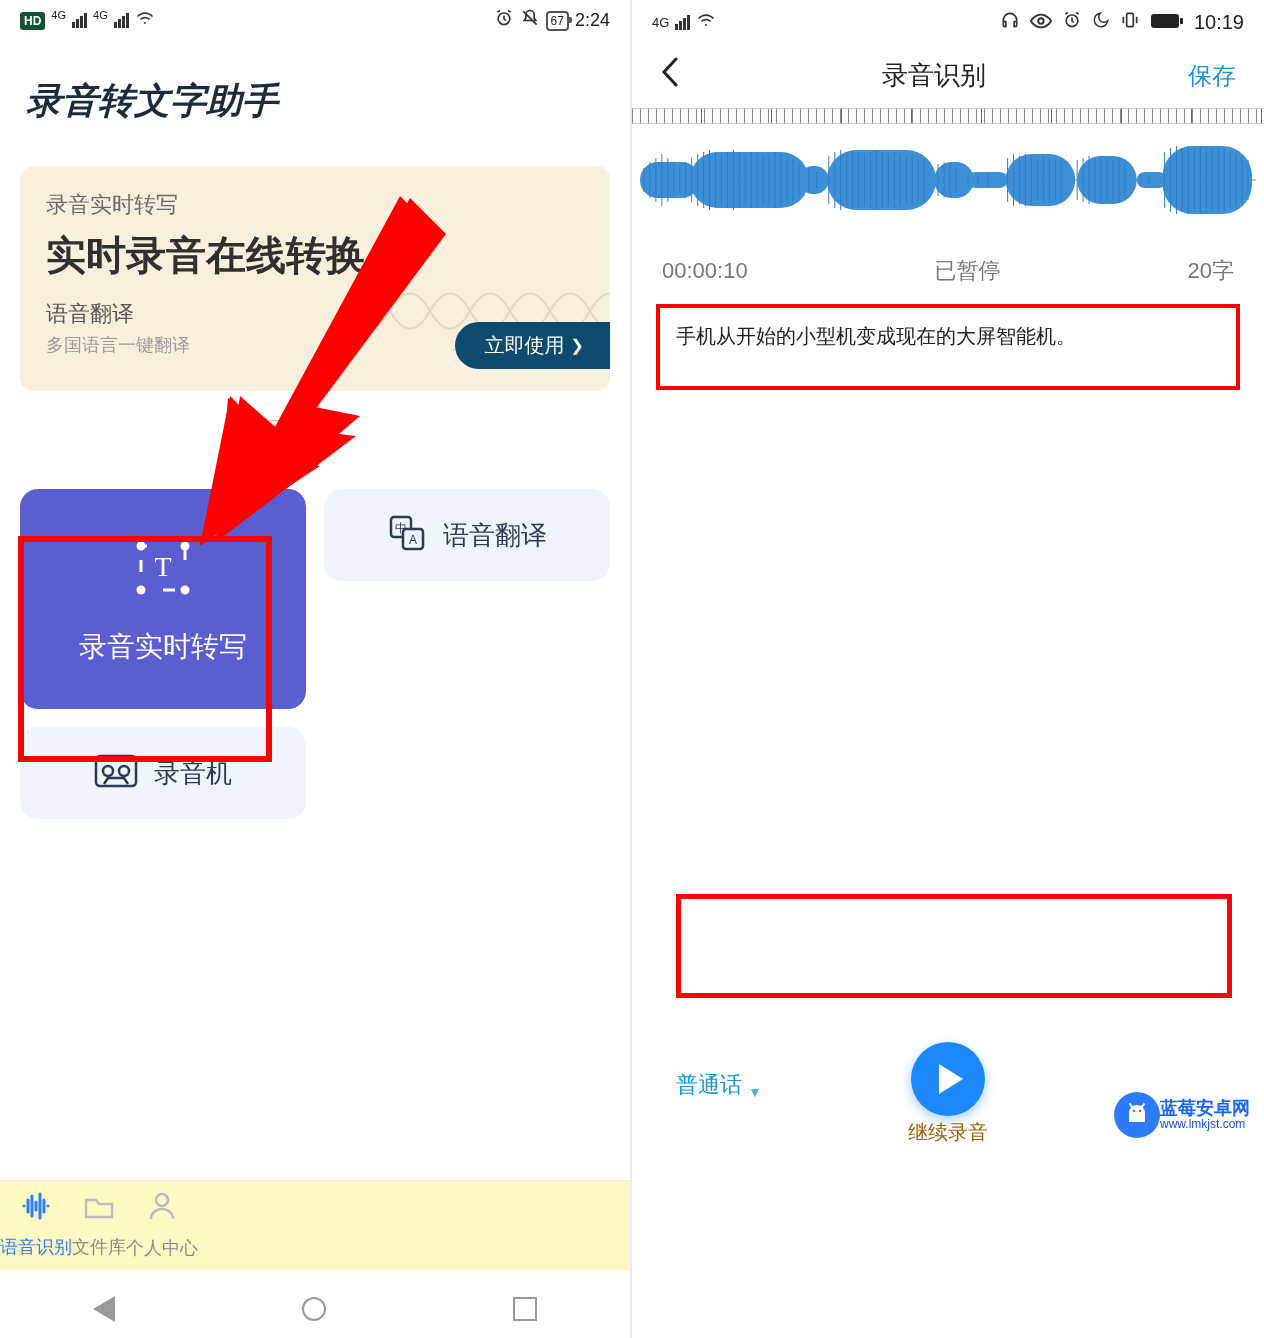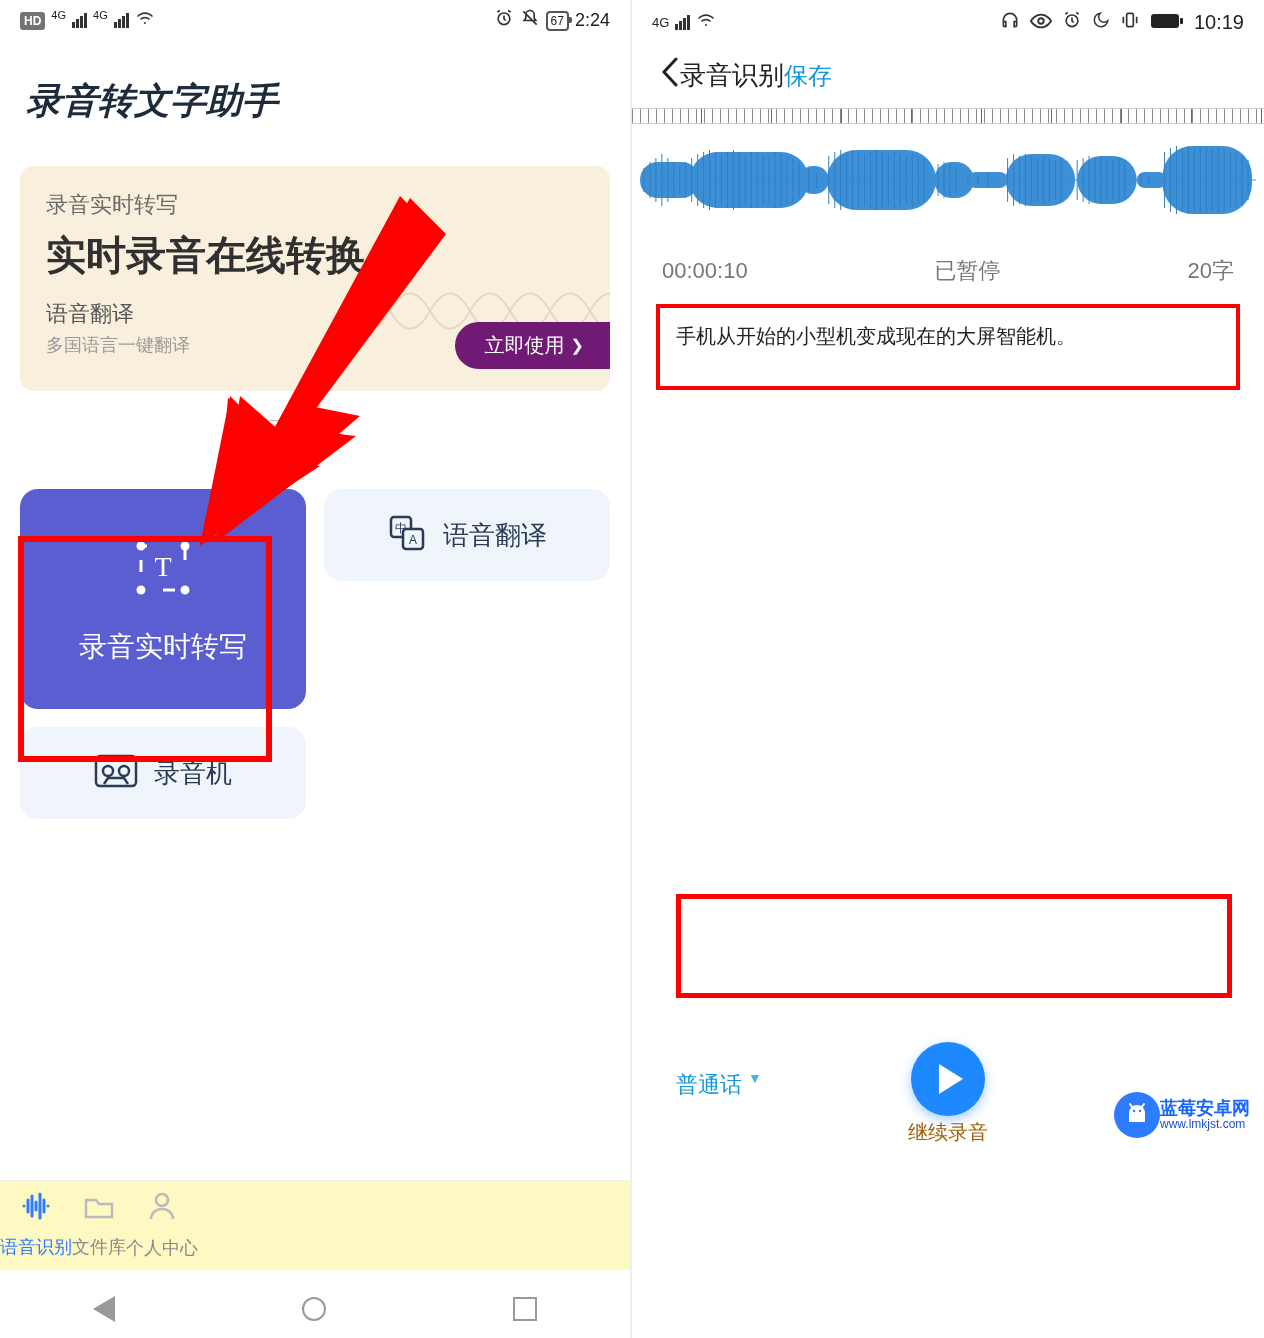--- a/index.html
+++ b/index.html
@@ -14,21 +14,21 @@
   .container { display: flex; width: 100%; height: 100%; }
   .phone { flex: 0 0 50%; height: 100%; position: relative; background: #fff; overflow: hidden; }
   .phone-left { border-right: 2px solid #eee; }
 
   
   .status-bar-l {
     display: flex; justify-content: space-between; align-items: center;
     padding: 8px 20px 4px 20px; font-size: 18px; color: #222;
   }
   .status-left, .status-right { display: flex; align-items: center; gap: 6px; }
-  .hd-badge { background:#737373; color:#fff; font-size:12px; padding:2px 4px; border-radius:3px; font-weight:700; }
+  .hd-badge { background:#14532d; color:#fff; font-size:12px; padding:2px 4px; border-radius:3px; font-weight:700; }
   .sig-4g { font-size:11px; position:relative; top:-6px; }
   .bars { display:inline-flex; align-items:flex-end; gap:1px; }
   .bars span { width:3px; background:#333; }
   .bars span:nth-child(1){height:6px;} .bars span:nth-child(2){height:9px;}
   .bars span:nth-child(3){height:12px;} .bars span:nth-child(4){height:15px;}
   .wifi-ic { font-size:18px; }
   .batt { display:inline-flex; align-items:center; border:2px solid #555; border-radius:4px; padding:1px 3px; font-size:12px; position:relative; }
   .batt::after { content:""; position:absolute; right:-5px; top:4px; width:3px; height:6px; background:#555; border-radius:0 2px 2px 0; }
 
   .app-title {
@@ -39,21 +39,21 @@
   .card {
     margin: 0 20px 0 20px; background:#f8efdd; border-radius:14px;
     padding:24px 26px 26px 26px; position:relative; overflow:hidden;
   }
   .card-sub1 { font-size:22px; color:#6a6a6a; margin-bottom:8px; }
   .card-h1 { font-size:40px; font-weight:800; color:#303030; margin-bottom:16px; }
   .card-sub2 { font-size:22px; color:#555; margin-bottom:4px; }
   .card-sub3 { font-size:18px; color:#9a9a9a; margin-bottom:8px; }
   .card-btn {
     position:absolute; right:0; bottom:22px;
-    background:#701a75; color:#fff; font-size:20px;
+    background:#0c4a6e; color:#fff; font-size:20px;
     padding:10px 26px 10px 30px; border-radius:24px 0 0 24px;
     display:flex; align-items:center; gap:6px;
   }
   .chev-r { font-size:16px; }
   .wave-bg {
     position:absolute; right:0; bottom:40px; width:260px; height:80px; opacity:.22;
   }
 
   .dots { text-align:center; margin:20px 0 60px 0; color:#bbb; letter-spacing:18px; font-size:16px; }
 
@@ -97,21 +97,21 @@
   .tri { width:0;height:0;border:none;border-top:13px solid transparent;border-bottom:13px solid transparent;border-right:22px solid #999; }
   .circ { border-radius:50%; }
 
   
   .status-bar-r {
     display:flex; justify-content:space-between; align-items:center;
     padding:10px 20px 4px 20px; font-size:20px; color:#222;
   }
 
   .navbar {
-    display:flex; align-items:center; justify-content:flex-start;
+    display:flex; align-items:center; justify-content:space-between;
     padding:18px 28px 14px 28px; font-size:26px;
   }
   .nav-title { font-weight:500; color:#222; }
   .nav-save { color:#1296db; font-size:24px; }
   .back-ic { font-size:30px; color:#222; }
 
   .ruler { height:16px; border-top:1px solid #ccc; border-bottom:1px solid #ccc;
            background:repeating-linear-gradient(to right,#888 0,#888 1px,transparent 1px,transparent 8px);
            margin:0 0 8px 0; position:relative; }
   .ruler-marks { position:absolute; left:0; right:0; top:0; height:100%;
@@ -144,21 +144,21 @@
     display:flex; justify-content:space-between; align-items:flex-start;
     padding:16px 40px;
   }
   .action-row .cell { display:flex; flex-direction:column; align-items:center; gap:10px; font-size:20px; color:#555; }
   .action-row .cell.active { color:#1296db; }
   .action-row .ai { font-size:30px; }
   .hl-right { left:44px; top:894px; width:556px; height:104px; border:5px solid #f00; position:absolute; pointer-events:none; }
 
   .lang-sel {
     position:absolute; left:44px; bottom:238px;
-    color:#1296db; font-size:22px; display:flex; align-items:flex-start; gap:6px;
+    color:#1296db; font-size:22px; display:flex; align-items:flex-end; gap:6px;
   }
   .lang-sel .dd { color:#4fb0e6; font-size:14px; }
 
   .play-btn {
     position:absolute; left:50%; transform:translateX(-50%); bottom:222px;
     width:74px; height:74px; border-radius:50%; background:#1e88ff;
     display:flex; align-items:center; justify-content:center;
     box-shadow:0 4px 12px rgba(30,136,255,.4);
   }
   .play-btn .tri-play {

